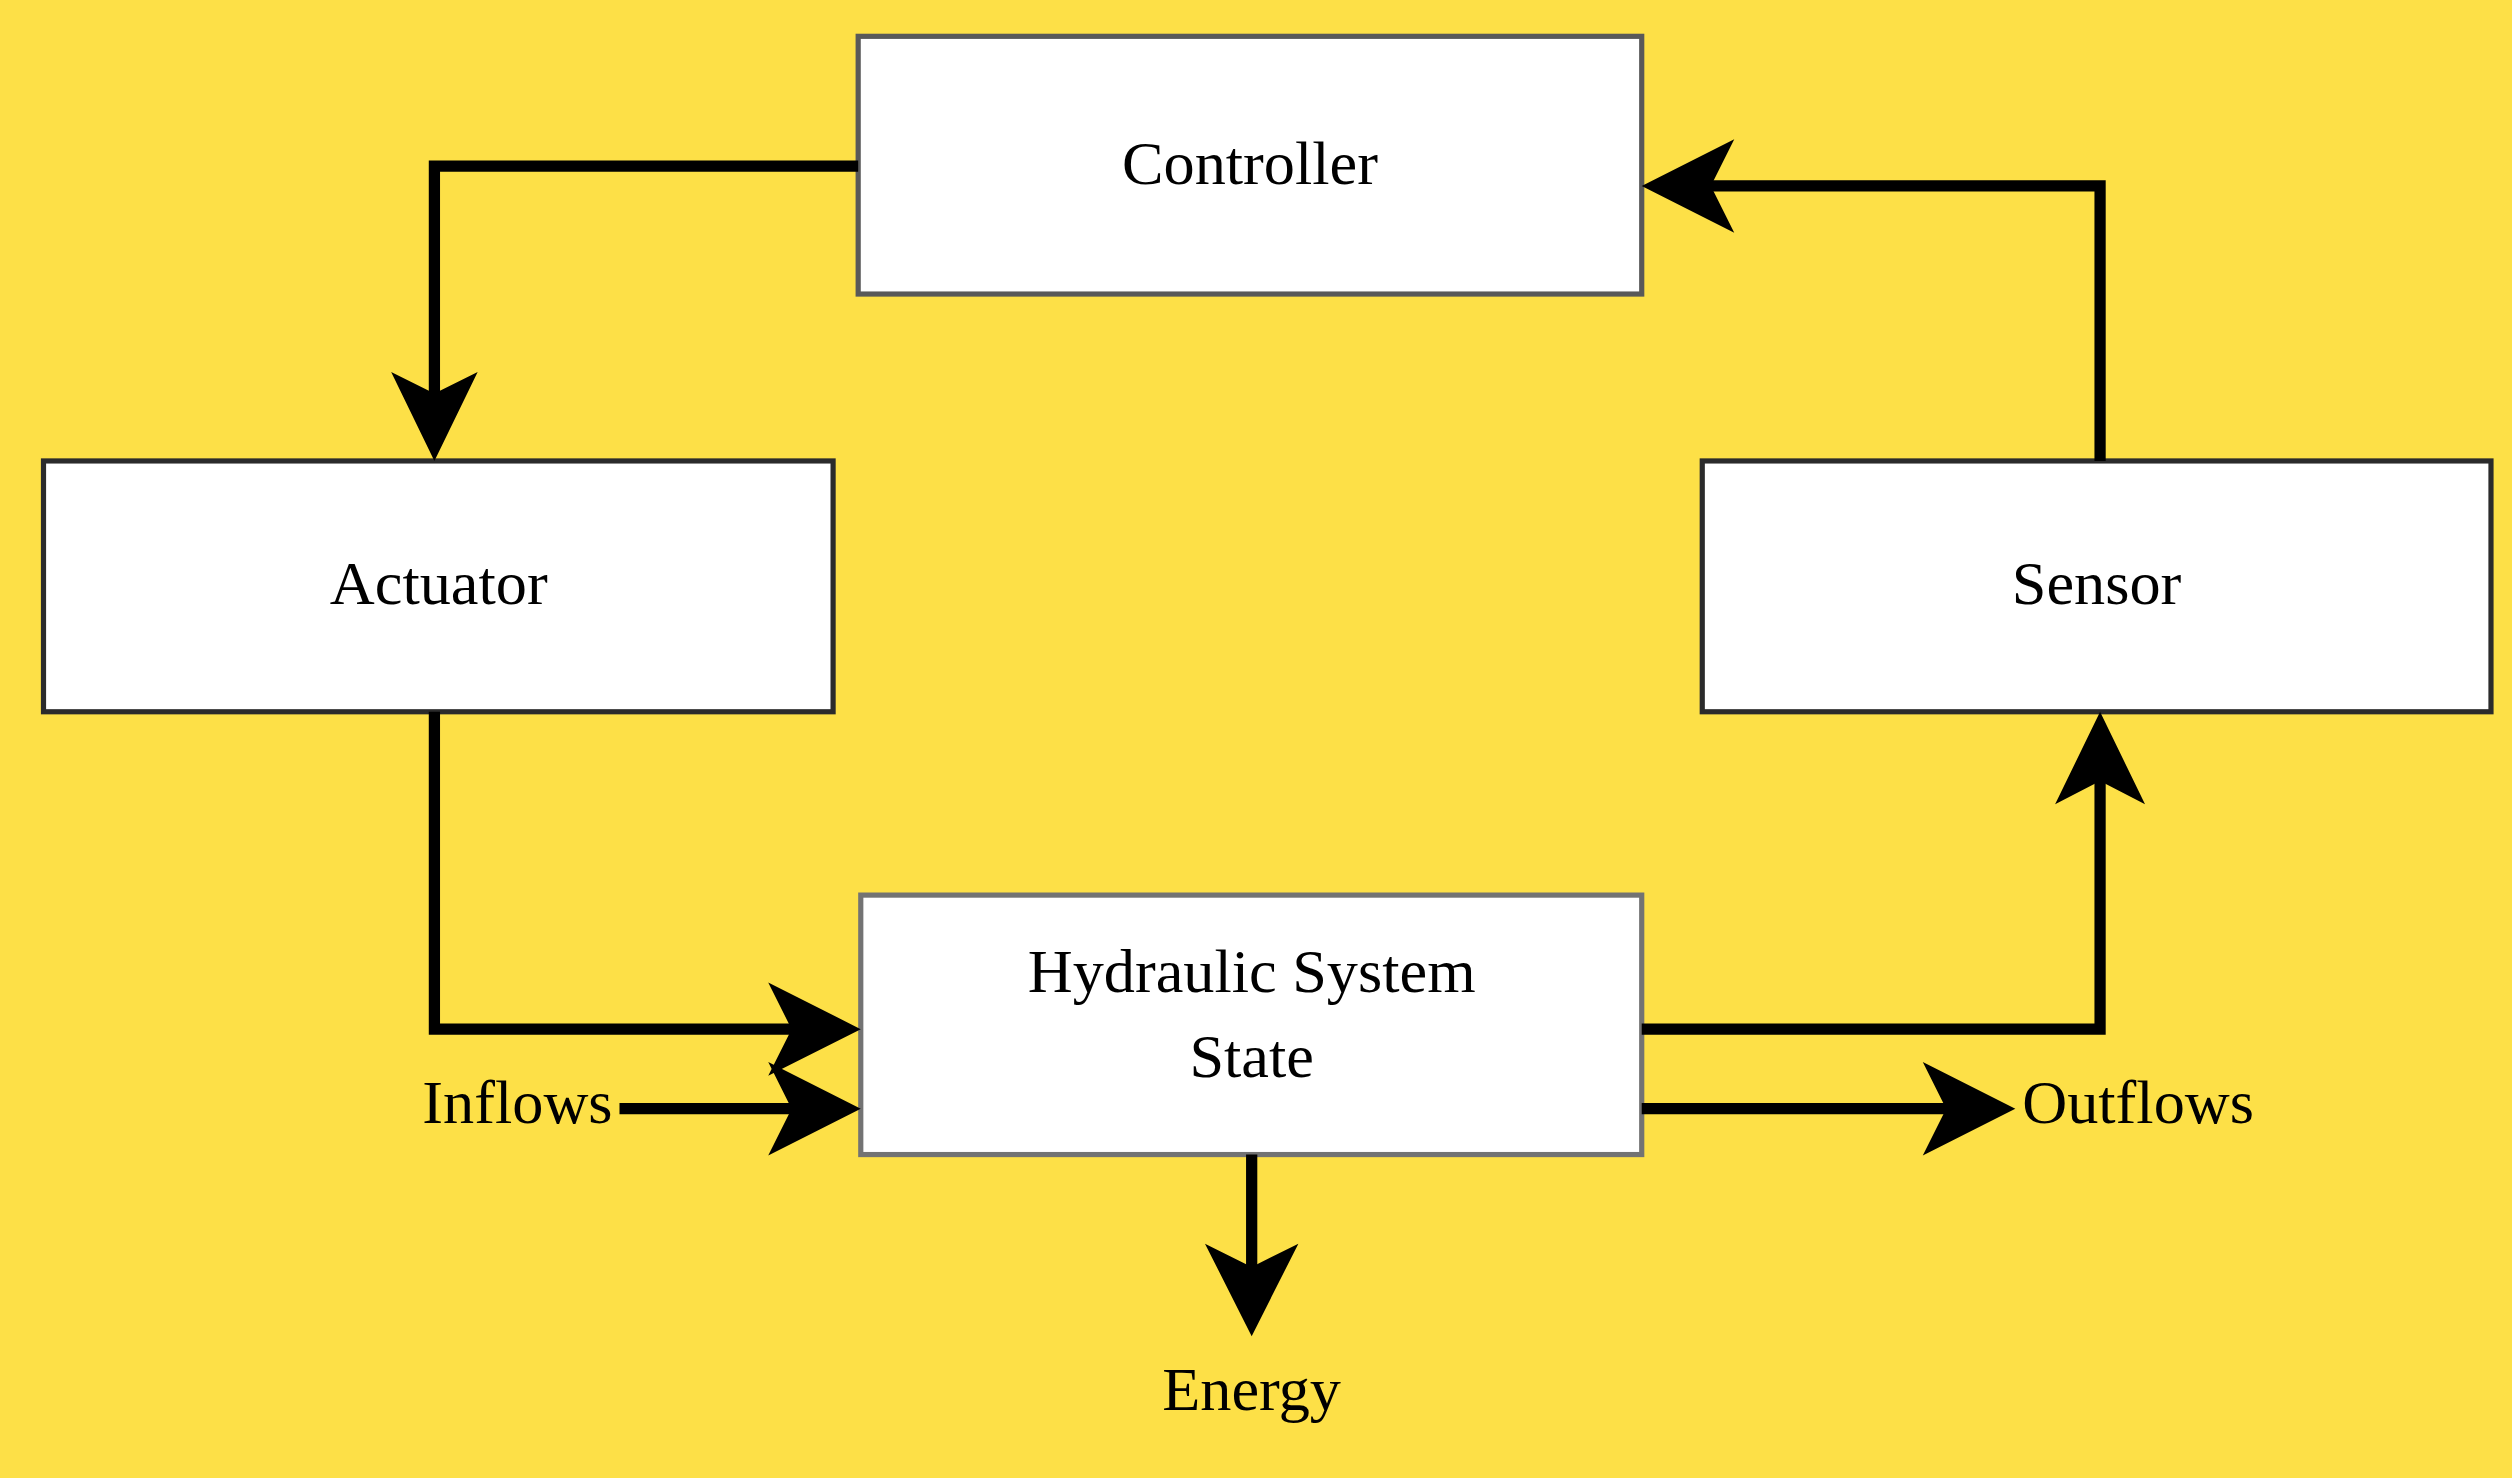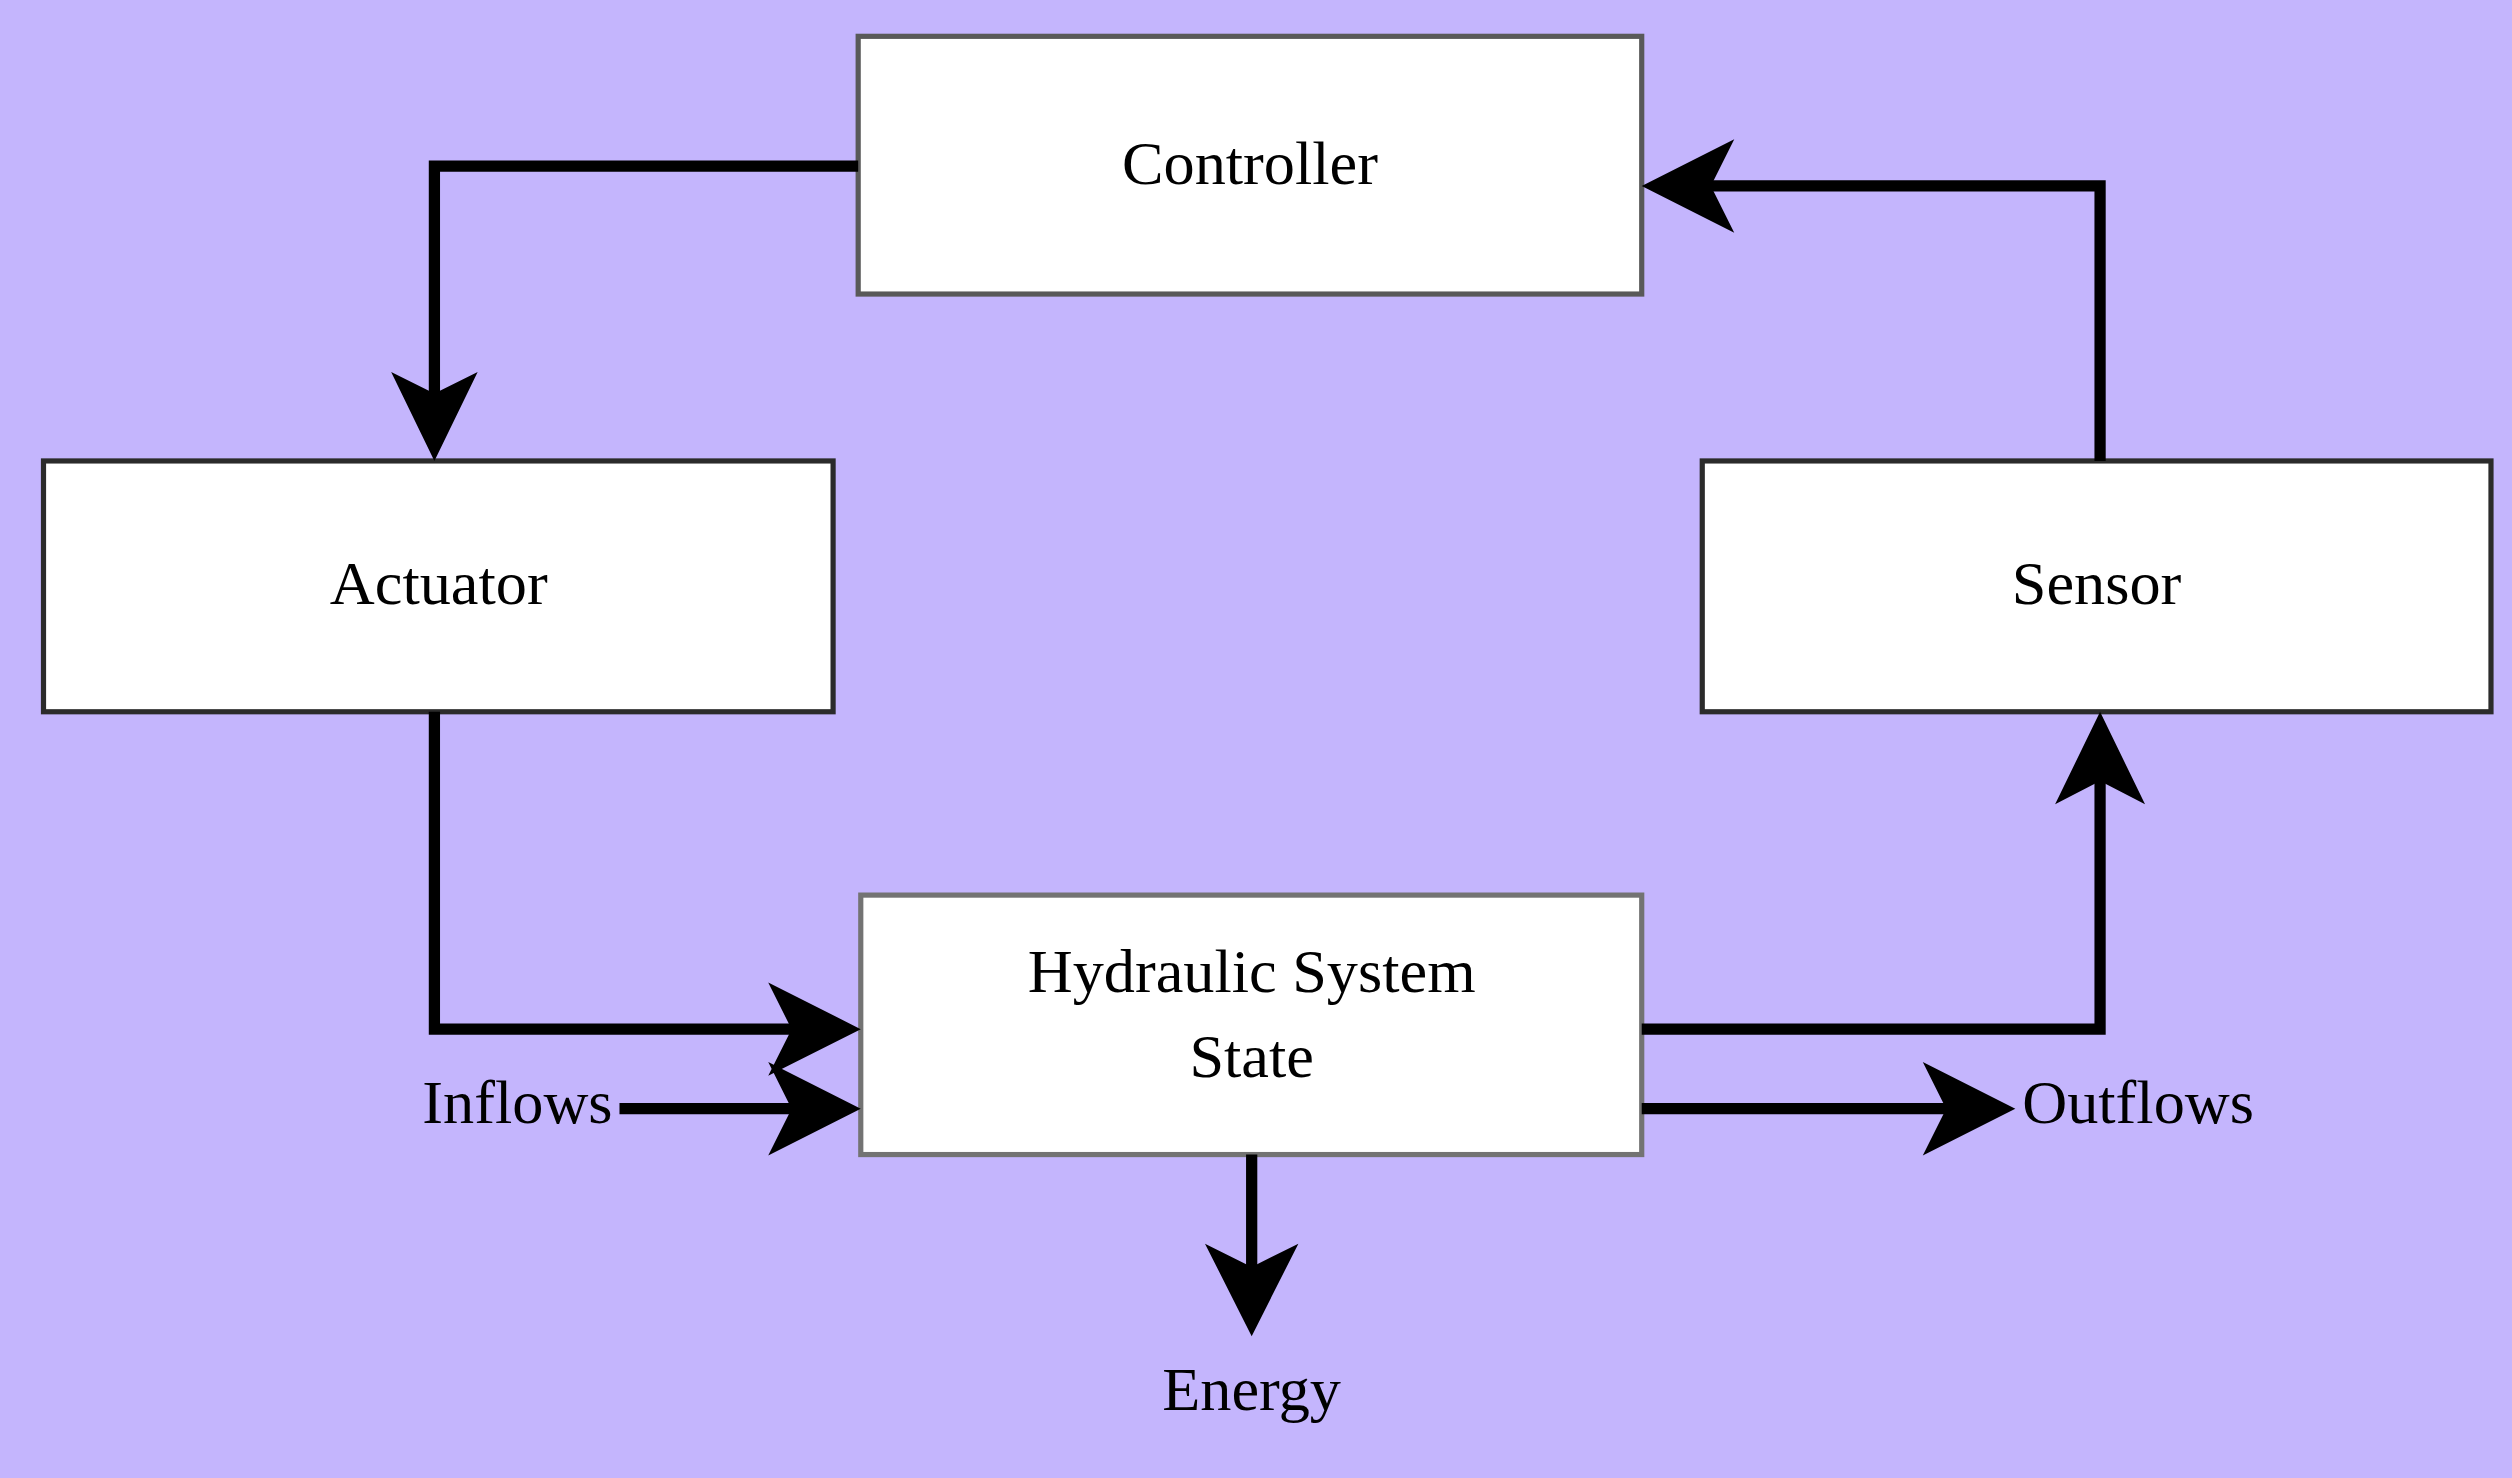--- a/index.html
+++ b/index.html
@@ -10,21 +10,21 @@
   body {
     width: 2512px;
     height: 1478px;
     font-family: "Liberation Serif", "DejaVu Serif", serif;
     overflow: hidden;
   }
   #diagram-root {
     position: relative;
     width: 2512px;
     height: 1478px;
-    background: #c4b5fd;
+    background: #fde047;
   }
   svg#flow-svg {
     position: absolute;
     top: 0;
     left: 0;
     width: 2512px;
     height: 1478px;
     display: block;
   }
   .node-label,

